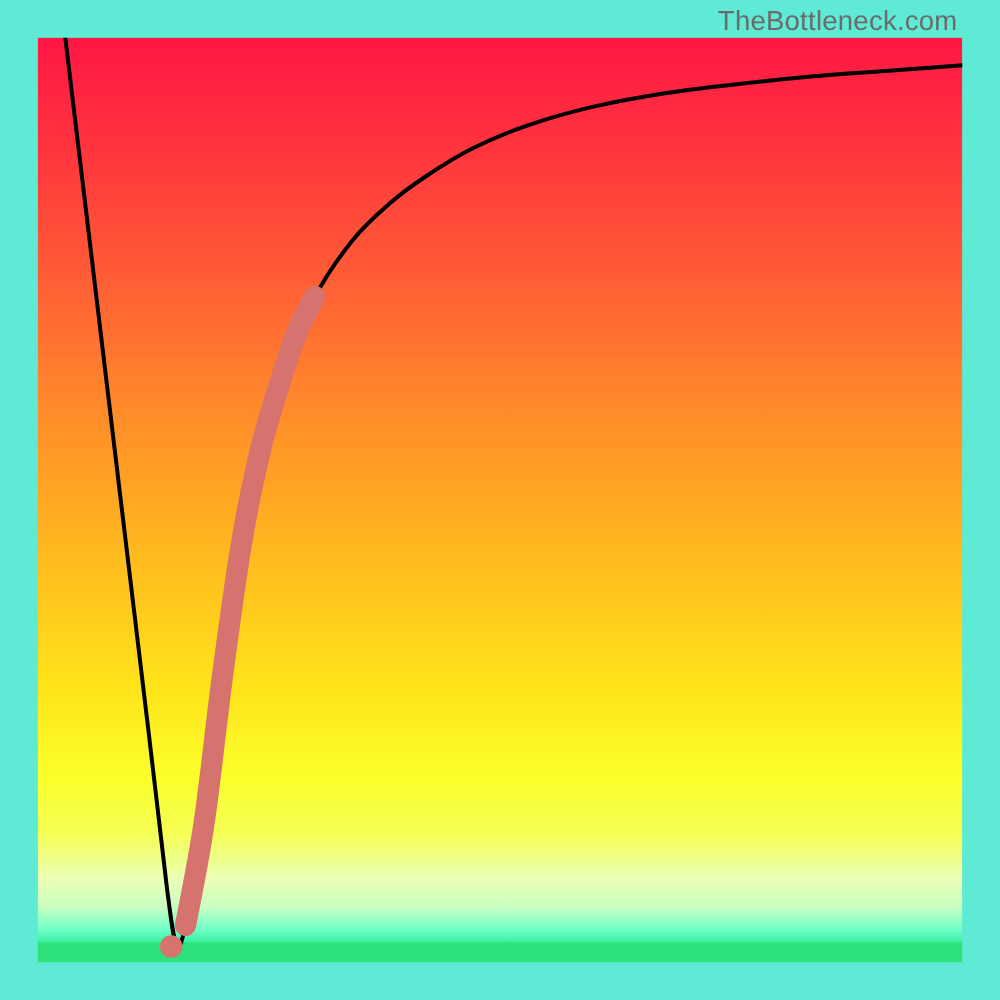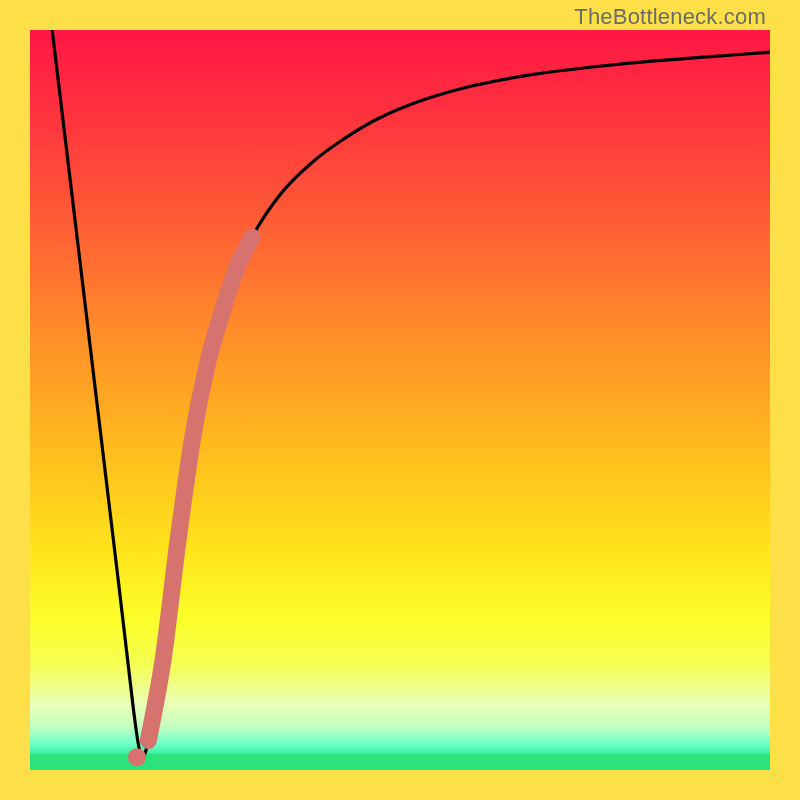--- a/index.html
+++ b/index.html
@@ -7,21 +7,21 @@
     padding: 0;
     width: 800px;
     height: 800px;
     overflow: hidden;
     background: #000;
     font-family: Arial, Helvetica, sans-serif;
   }
   .frame {
     position: absolute;
     inset: 0;
-    background: #fde047;
+    background: #5eead4;
     padding-left: 47px;
   }
   .plot-area {
     position: absolute;
     left: 30px;
     top: 30px;
     width: 740px;
     height: 740px;
     overflow: hidden;
   }

